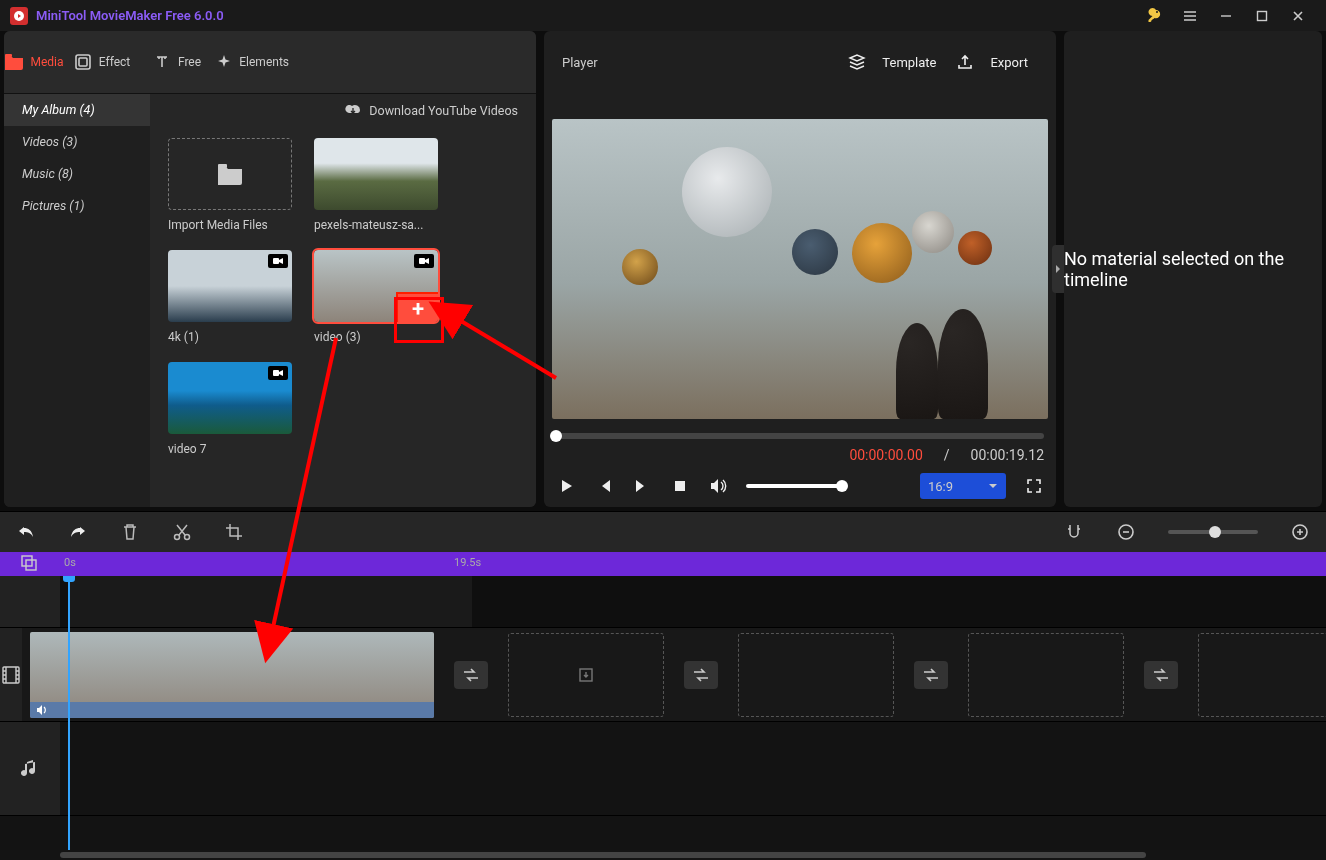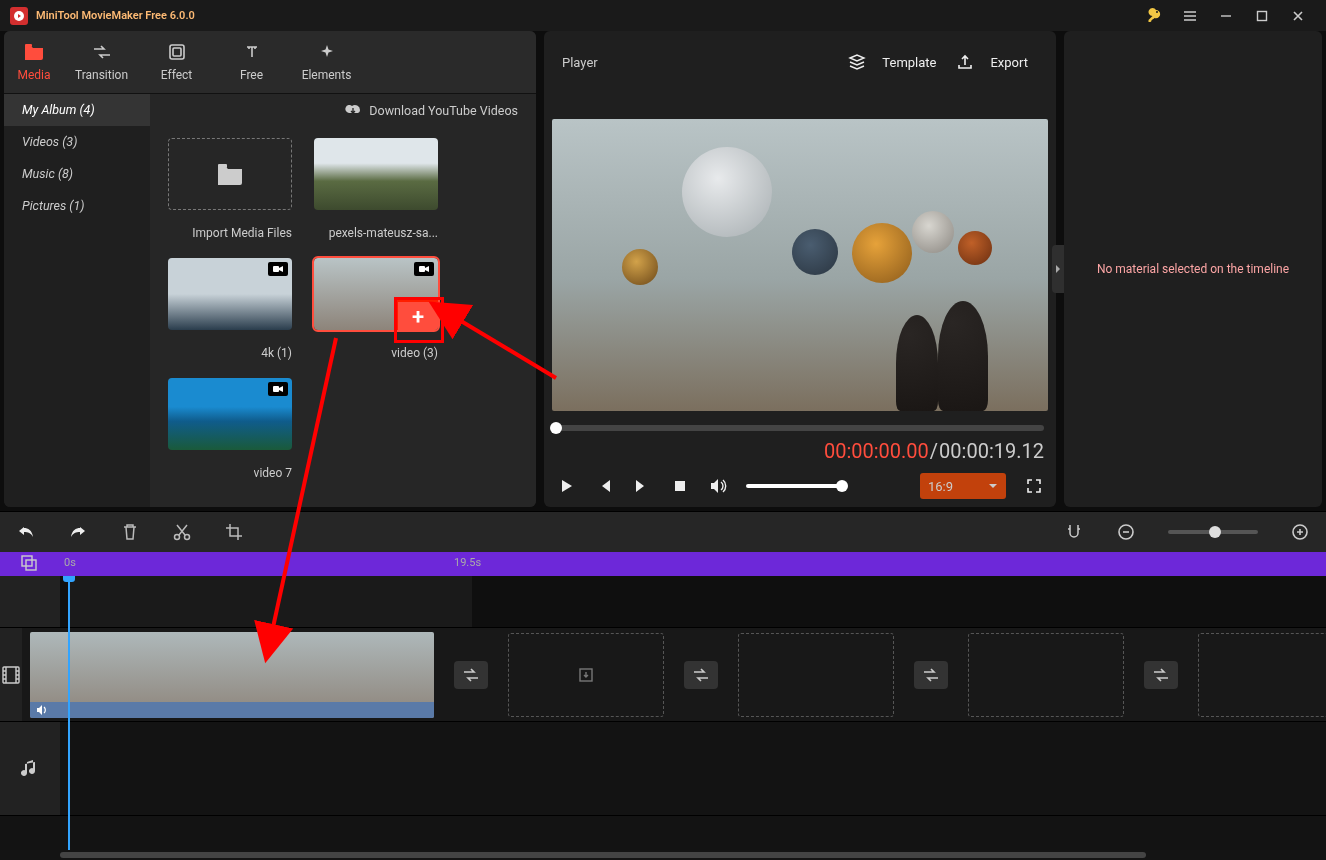--- a/index.html
+++ b/index.html
@@ -1,79 +1,79 @@
 <!DOCTYPE html>
 <html><head>
 <meta charset="utf-8">
 <style>
   * { margin: 0; padding: 0; box-sizing: border-box; font-family: -apple-system, BlinkMacSystemFont, "Segoe UI", Roboto, Arial, sans-serif; }
   body { background: #0d0d0d; color: #ccc; font-size: 13px; width: 1326px; height: 860px; overflow: hidden; display: flex; flex-direction: column; }
 
   
   .title-bar { height: 31px; background: #1a1a1a; display: flex; align-items: center; padding: 0 10px; }
   .title-bar .logo { width: 18px; height: 18px; background: #d32f2f; border-radius: 3px; margin-right: 8px; display:flex;align-items:center;justify-content:center; }
-  .title-bar .title { font-weight: 600; color: #fdba74; font-size: 11px; }
+  .title-bar .title { font-weight: 600; color: #8b5cf6; font-size: 13px; }
   .title-bar .spacer { flex: 1; }
   .title-bar .win-icon { width: 36px; height: 31px; display: flex; align-items: center; justify-content: center; cursor: pointer; }
   .title-bar .win-icon svg { stroke: #ccc; fill: none; }
   .title-bar .key-icon svg { fill: #f2c744; stroke: none; }
 
   
   .upper { flex: 0 0 480px; display: flex; gap: 8px; padding: 0 4px 4px 4px; background: #0d0d0d; }
 
   
   .left-panel { flex: 0 0 532px; background: #1f1f1f; border-radius: 6px; display: flex; flex-direction: column; overflow: hidden; }
   .tool-tabs { display: flex; background: #2a2a2a; border-bottom: 1px solid #111; }
-  .tool-tab { flex: 0 0 auto; width: 75px; height: 62px; display: flex; flex-direction: column; align-items: center; justify-content: center; gap: 6px; color: #ccc; cursor: pointer; }
+  .tool-tab { flex: 0 0 auto; width: 75px; height: 62px; display: flex; flex-direction: row; align-items: center; justify-content: center; gap: 6px; color: #ccc; cursor: pointer; }
   .tool-tab.media { width: 60px; }
   .tool-tab.active { color: #ff4d3d; }
   .tool-tab .ticon { width: 20px; height: 20px; display:flex;align-items:center;justify-content:center; }
   .tool-tab .tlabel { font-size: 12px; }
 
   .left-body { flex: 1; display: flex; }
   .side-nav { width: 146px; background: #1f1f1f; }
   .side-item { height: 32px; line-height: 32px; padding-left: 18px; color: #ccc; cursor: pointer; font-size: 12.5px; font-style: italic; }
   .side-item.active { background: #343434; color: #fff; }
 
   .media-area { flex: 1; background: #262626; display: flex; flex-direction: column; }
   .media-top { height: 32px; display: flex; align-items: center; justify-content: flex-end; padding-right: 18px; gap: 8px; font-size: 12.5px; cursor:pointer; }
   .media-grid { flex: 1; padding: 12px 18px; display: flex; flex-wrap: wrap; gap: 18px 22px; align-content: flex-start; }
-  .media-cell { width: 124px; display: flex; flex-direction: column; align-items: flex-end; gap: 16px; }
+  .media-cell { width: 124px; display: flex; flex-direction: column; align-items: flex-start; gap: 8px; }
   .thumb { width: 124px; height: 72px; border-radius: 4px; position: relative; overflow: hidden; }
   .thumb.import { border: 1px dashed #777; background: #262626; display:flex;align-items:center;justify-content:center; }
   .thumb .vid-badge { position: absolute; top: 4px; right: 4px; width: 20px; height: 14px; background: #000; border-radius: 2px; display:flex;align-items:center;justify-content:center; }
   .thumb.selected { outline: 2px solid #ff4d3d; }
   .add-btn { position: absolute; right: -2px; bottom: -2px; width: 44px; height: 32px; background: #ff4d3d; border: 2px solid #ff1e00; display:flex;align-items:center;justify-content:center; color:#fff; font-size:22px; font-weight:600; }
   .cell-label { font-size: 12px; color: #ccc; max-width: 124px; white-space: nowrap; overflow: hidden; text-overflow: ellipsis; }
 
   
   .player-panel { flex: 1; background: #1f1f1f; border-radius: 6px; display: flex; flex-direction: column; padding: 0 8px 8px 8px; }
   .player-header { height: 62px; display: flex; align-items: center; padding: 0 10px; }
   .player-header .plabel { color: #ccc; font-size: 13px; }
   .player-header .spacer { flex: 1; }
   .hdr-btn { display: flex; align-items: center; gap: 16px; padding: 6px 10px; cursor: pointer; color: #eee; }
   .preview { flex: 1; background: linear-gradient(#b9c4c6,#9aa5a5 55%,#7b6f5e); margin: 26px 0 14px 0; border-radius: 2px; position: relative; overflow:hidden;}
   .balloon { position:absolute; border-radius:50%; }
   .people { position:absolute; bottom:0; width:50px; height:110px; background: radial-gradient(circle at 30% 20%, #2a2624, #1a1614); border-radius: 50% 50% 10% 10%; }
   .scrubber { height: 6px; background: #444; border-radius: 3px; position: relative; margin: 0 4px; }
   .scrubber .knob { position:absolute; left:0; top:50%; transform:translate(-50%,-50%); width:12px; height:12px; border-radius:50%; background:#fff; }
-  .time-row { display:flex; justify-content:flex-end; gap:1px; margin: 8px 4px 10px 4px; font-size:20px; }
+  .time-row { display:flex; justify-content:flex-end; gap:21px; margin: 8px 4px 10px 4px; font-size:14px; }
   .time-row .cur { color: #ff4d3d; }
   .time-row .sep { color:#ccc; }
   .time-row .dur { color:#ccc; }
   .controls-row { display:flex; align-items:center; gap:18px; padding: 0 4px; }
   .ctrl-icon { width:20px; height:20px; display:flex;align-items:center;justify-content:center; cursor:pointer; }
   .vol-bar { width:96px; height:4px; background:#fff; border-radius:2px; position:relative; }
   .vol-bar::after { content:""; position:absolute; right:-6px; top:50%; transform:translateY(-50%); width:12px;height:12px;border-radius:50%;background:#fff; }
-  .ratio-select { margin-left:auto; width:86px; height:26px; background:#c2410c; border-radius:3px; display:flex;align-items:center;justify-content:space-between;padding:0 8px; cursor:pointer; font-size:13px; }
+  .ratio-select { margin-left:auto; width:86px; height:26px; background:#1d4ed8; border-radius:3px; display:flex;align-items:center;justify-content:space-between;padding:0 8px; cursor:pointer; font-size:13px; }
 
   
   .inspector { flex: 0 0 258px; background: #1f1f1f; border-radius: 6px; display:flex;align-items:center;justify-content:center; position:relative; }
   .inspector .tab-handle { position:absolute; left:-12px; top:50%; transform:translateY(-50%); width:12px; height:48px; background:#2f2f2f; border-radius:4px 0 0 4px; display:flex;align-items:center;justify-content:center; cursor:pointer; }
-  .inspector .msg { color:#fca5a5; font-size:12px; }
+  .inspector .msg { color:#ffffff; font-size:18px; }
 
   
   .timeline { flex: 1; background: #171717; display:flex;flex-direction:column; border-top:1px solid #000; }
   .tl-toolbar { height:40px; display:flex; align-items:center; padding: 0 16px; gap: 32px; background:#262626; }
   .tl-toolbar .sp { flex:1; }
   .tl-tool-icon { width:20px; height:20px; display:flex;align-items:center;justify-content:center; cursor:pointer; color:#bbb; }
   .zoom-bar { width:90px; height:4px; background:#555; border-radius:2px; position:relative; }
   .zoom-bar .dot { position:absolute; left:52%; top:50%; width:12px;height:12px;border-radius:50%;background:#ddd; transform:translate(-50%,-50%);}
   .tl-ruler { height:24px; display:flex; position:relative; background:#6d28d9; }
   .tl-ruler .track-head { width:60px; }
@@ -149,28 +149,20 @@
         <div class="ticon">
             <svg width="20" height="18" viewBox="0 0 20 18" fill="#ff4d3d">
               <path d="M1 3h6l2 2h10v10a2 2 0 0 1-2 2H1z"></path>
               <rect x="1" y="1" width="7" height="3" rx="1"></rect>
             </svg>
           </div>
         <div class="tlabel">Media</div>
       </div>
       <div class="tool-tab">
         <div class="ticon">
-            <svg width="20" height="16" viewBox="0 0 20 16" fill="none" stroke="#ccc" stroke-width="1.6">
-              <path d="M2 5h10l-3-3M18 11H8l3 3"></path>
-            </svg>
-          </div>
-        <div class="tlabel">Transition</div>
-      </div>
-      <div class="tool-tab">
-        <div class="ticon">
             <svg width="18" height="18" viewBox="0 0 18 18" fill="none" stroke="#ccc" stroke-width="1.6">
               <rect x="2" y="2" width="14" height="14" rx="2"></rect>
               <rect x="5" y="5" width="8" height="8" rx="1"></rect>
             </svg>
           </div>
         <div class="tlabel">Effect</div>
       </div>
       <div class="tool-tab">
         <div class="ticon">
             <svg width="18" height="18" viewBox="0 0 18 18" fill="none" stroke="#ccc" stroke-width="1.6">

